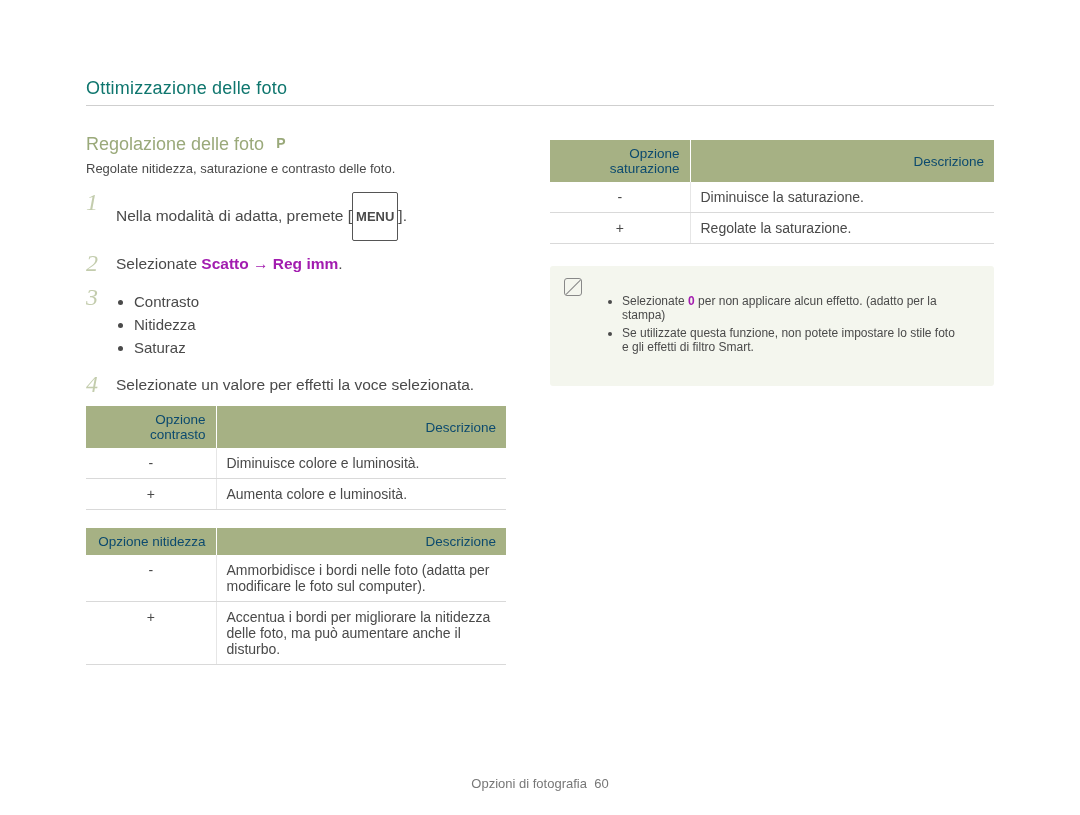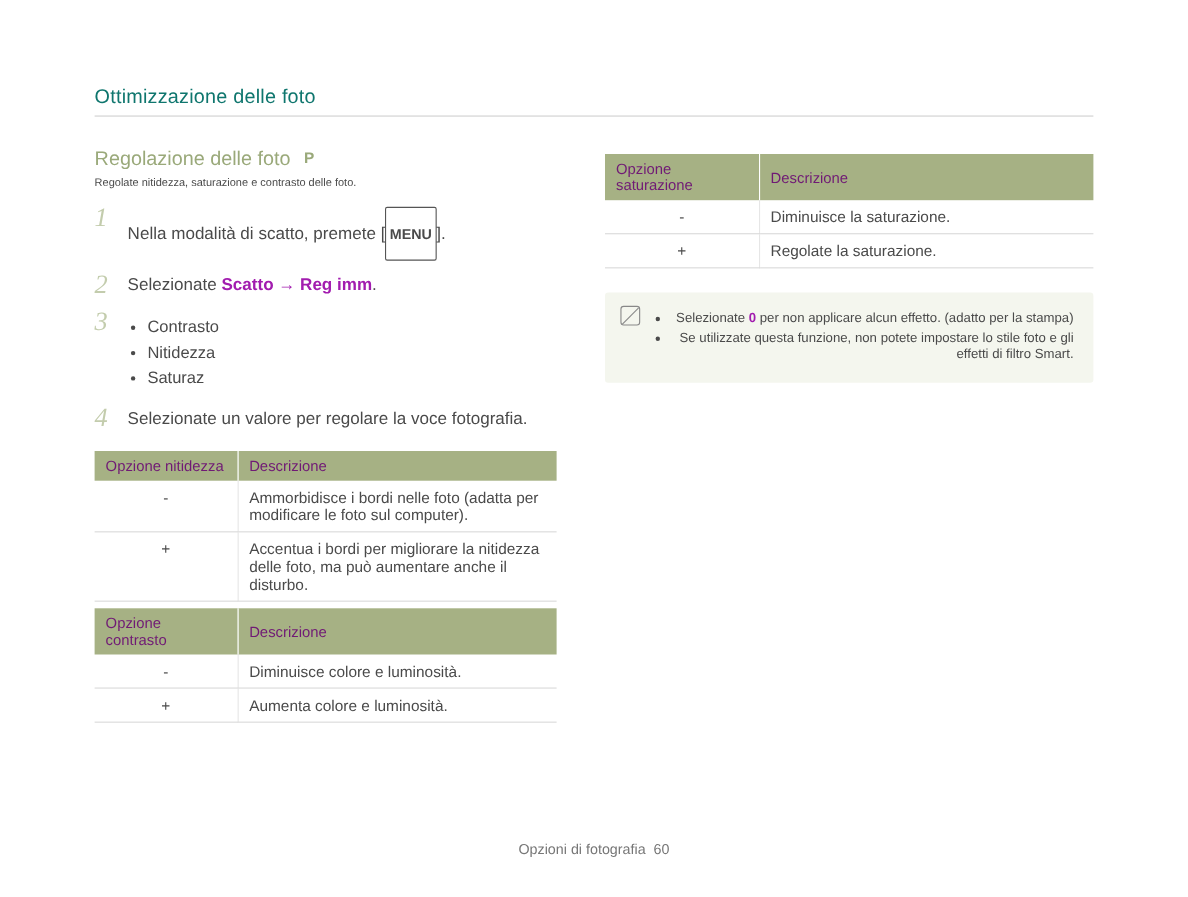--- a/index.html
+++ b/index.html
@@ -46,21 +46,21 @@
     font-weight: 700;
     font-family: Arial, sans-serif;
     font-size: 14px;
     margin-left: 8px;
     position: relative;
     top: -2px;
   }
   .intro {
     margin-top: 6px;
     margin-bottom: 14px;
-    font-size: 10px;
+    font-size: 13px;
   }
   .step {
     display: flex;
     align-items: flex-start;
     gap: 12px;
     margin: 10px 0;
   }
   .step-num {
     color: #b9c49f;
     font-family: Georgia, 'Times New Roman', serif;
@@ -94,23 +94,23 @@
   }
   .sub-bullets li { margin: 2px 0; }
   table.opt {
     border-collapse: collapse;
     width: 100%;
     font-size: 14px;
     margin-top: 6px;
   }
   table.opt th {
     background: #a6b184;
-    color: #701a75;
+    color: #0c4a6e;
     font-weight: 400;
-    text-align: left;
+    text-align: right;
     padding: 6px 10px;
     border-right: 1px solid #fff;
     font-size: 13.5px;
   }
   table.opt th:last-child { border-right: none; }
   table.opt td {
     padding: 7px 10px;
     border-bottom: 1px solid #d9d9d9;
     vertical-align: top;
   }
@@ -148,29 +148,28 @@
   }
   .note-icon::after {
     content: "";
     position: absolute;
     width: 24px;
     height: 1px;
     background: #888;
     transform: rotate(-45deg);
   }
   .note-bullets {
-    margin: 4px;
+    margin: 16px;
     padding-left: 14px;
     list-style: disc;
-    text-align: right;
   }
   .note-bullets li { margin-bottom: 4px; }
   .footer {
     position: absolute;
-    bottom: 36px;
+    bottom: 24px;
     left: 0;
     width: 100%;
     text-align: center;
     font-size: 13px;
     color: #777;
   }
   b.strong { font-weight: 700; color: #a21caf; }
 </style>
 </head>
 <body>
@@ -184,21 +183,21 @@
     <div class="col-left">
       <div>
         <span class="section-title">Regolazione delle foto</span>
         <span class="mode-badge">P</span>
       </div>
       <div class="intro">Regolate nitidezza, saturazione e contrasto delle foto.</div>
 
       <div class="step">
         <div class="step-num">1</div>
         <div class="step-text">
-          <span>Nella modalità di scatto, premete [</span><span class="menu-box">MENU</span><span>].</span>
+          <span>Nella modalità di adatta, premete [</span><span class="menu-box">MENU</span><span>].</span>
         </div>
       </div>
 
       <div class="step">
         <div class="step-num">2</div>
         <div class="step-text">
           <span>Selezionate </span><b class="strong">Scatto → Reg imm</b><span>.</span>
         </div>
       </div>
 
@@ -208,53 +207,53 @@
           <ul class="sub-bullets">
             <li>Contrasto</li>
             <li>Nitidezza</li>
             <li>Saturaz</li>
           </ul>
         </div>
       </div>
 
       <div class="step">
         <div class="step-num">4</div>
-        <div class="step-text">Selezionate un valore per regolare la voce fotografia.</div>
-      </div>
+        <div class="step-text">Selezionate un valore per effetti la voce selezionata.</div>
+      </div>
+
+      <table class="opt">
+        <tbody>
+            <tr>
+          <th>Opzione contrasto</th>
+          <th>Descrizione</th>
+        </tr>
+        <tr>
+          <td class="sym">-</td>
+          <td>Diminuisce colore e luminosità.</td>
+        </tr>
+        <tr>
+          <td class="sym">+</td>
+          <td>Aumenta colore e luminosità.</td>
+        </tr>
+      </tbody>
+        </table>
 
       <table class="opt" style="margin-top:18px">
         <tbody>
             <tr>
           <th>Opzione nitidezza</th>
           <th>Descrizione</th>
         </tr>
         <tr>
           <td class="sym">-</td>
           <td>Ammorbidisce i bordi nelle foto (adatta per modificare le foto sul computer).</td>
         </tr>
         <tr>
           <td class="sym">+</td>
           <td>Accentua i bordi per migliorare la nitidezza delle foto, ma può aumentare anche il disturbo.</td>
-        </tr>
-      </tbody>
-        </table>
-
-      <table class="opt">
-        <tbody>
-            <tr>
-          <th>Opzione contrasto</th>
-          <th>Descrizione</th>
-        </tr>
-        <tr>
-          <td class="sym">-</td>
-          <td>Diminuisce colore e luminosità.</td>
-        </tr>
-        <tr>
-          <td class="sym">+</td>
-          <td>Aumenta colore e luminosità.</td>
         </tr>
       </tbody>
         </table>
     </div>
 
     <div class="col-right">
       <table class="opt opt-sat">
         <tbody>
             <tr>
           <th>Opzione saturazione</th>

